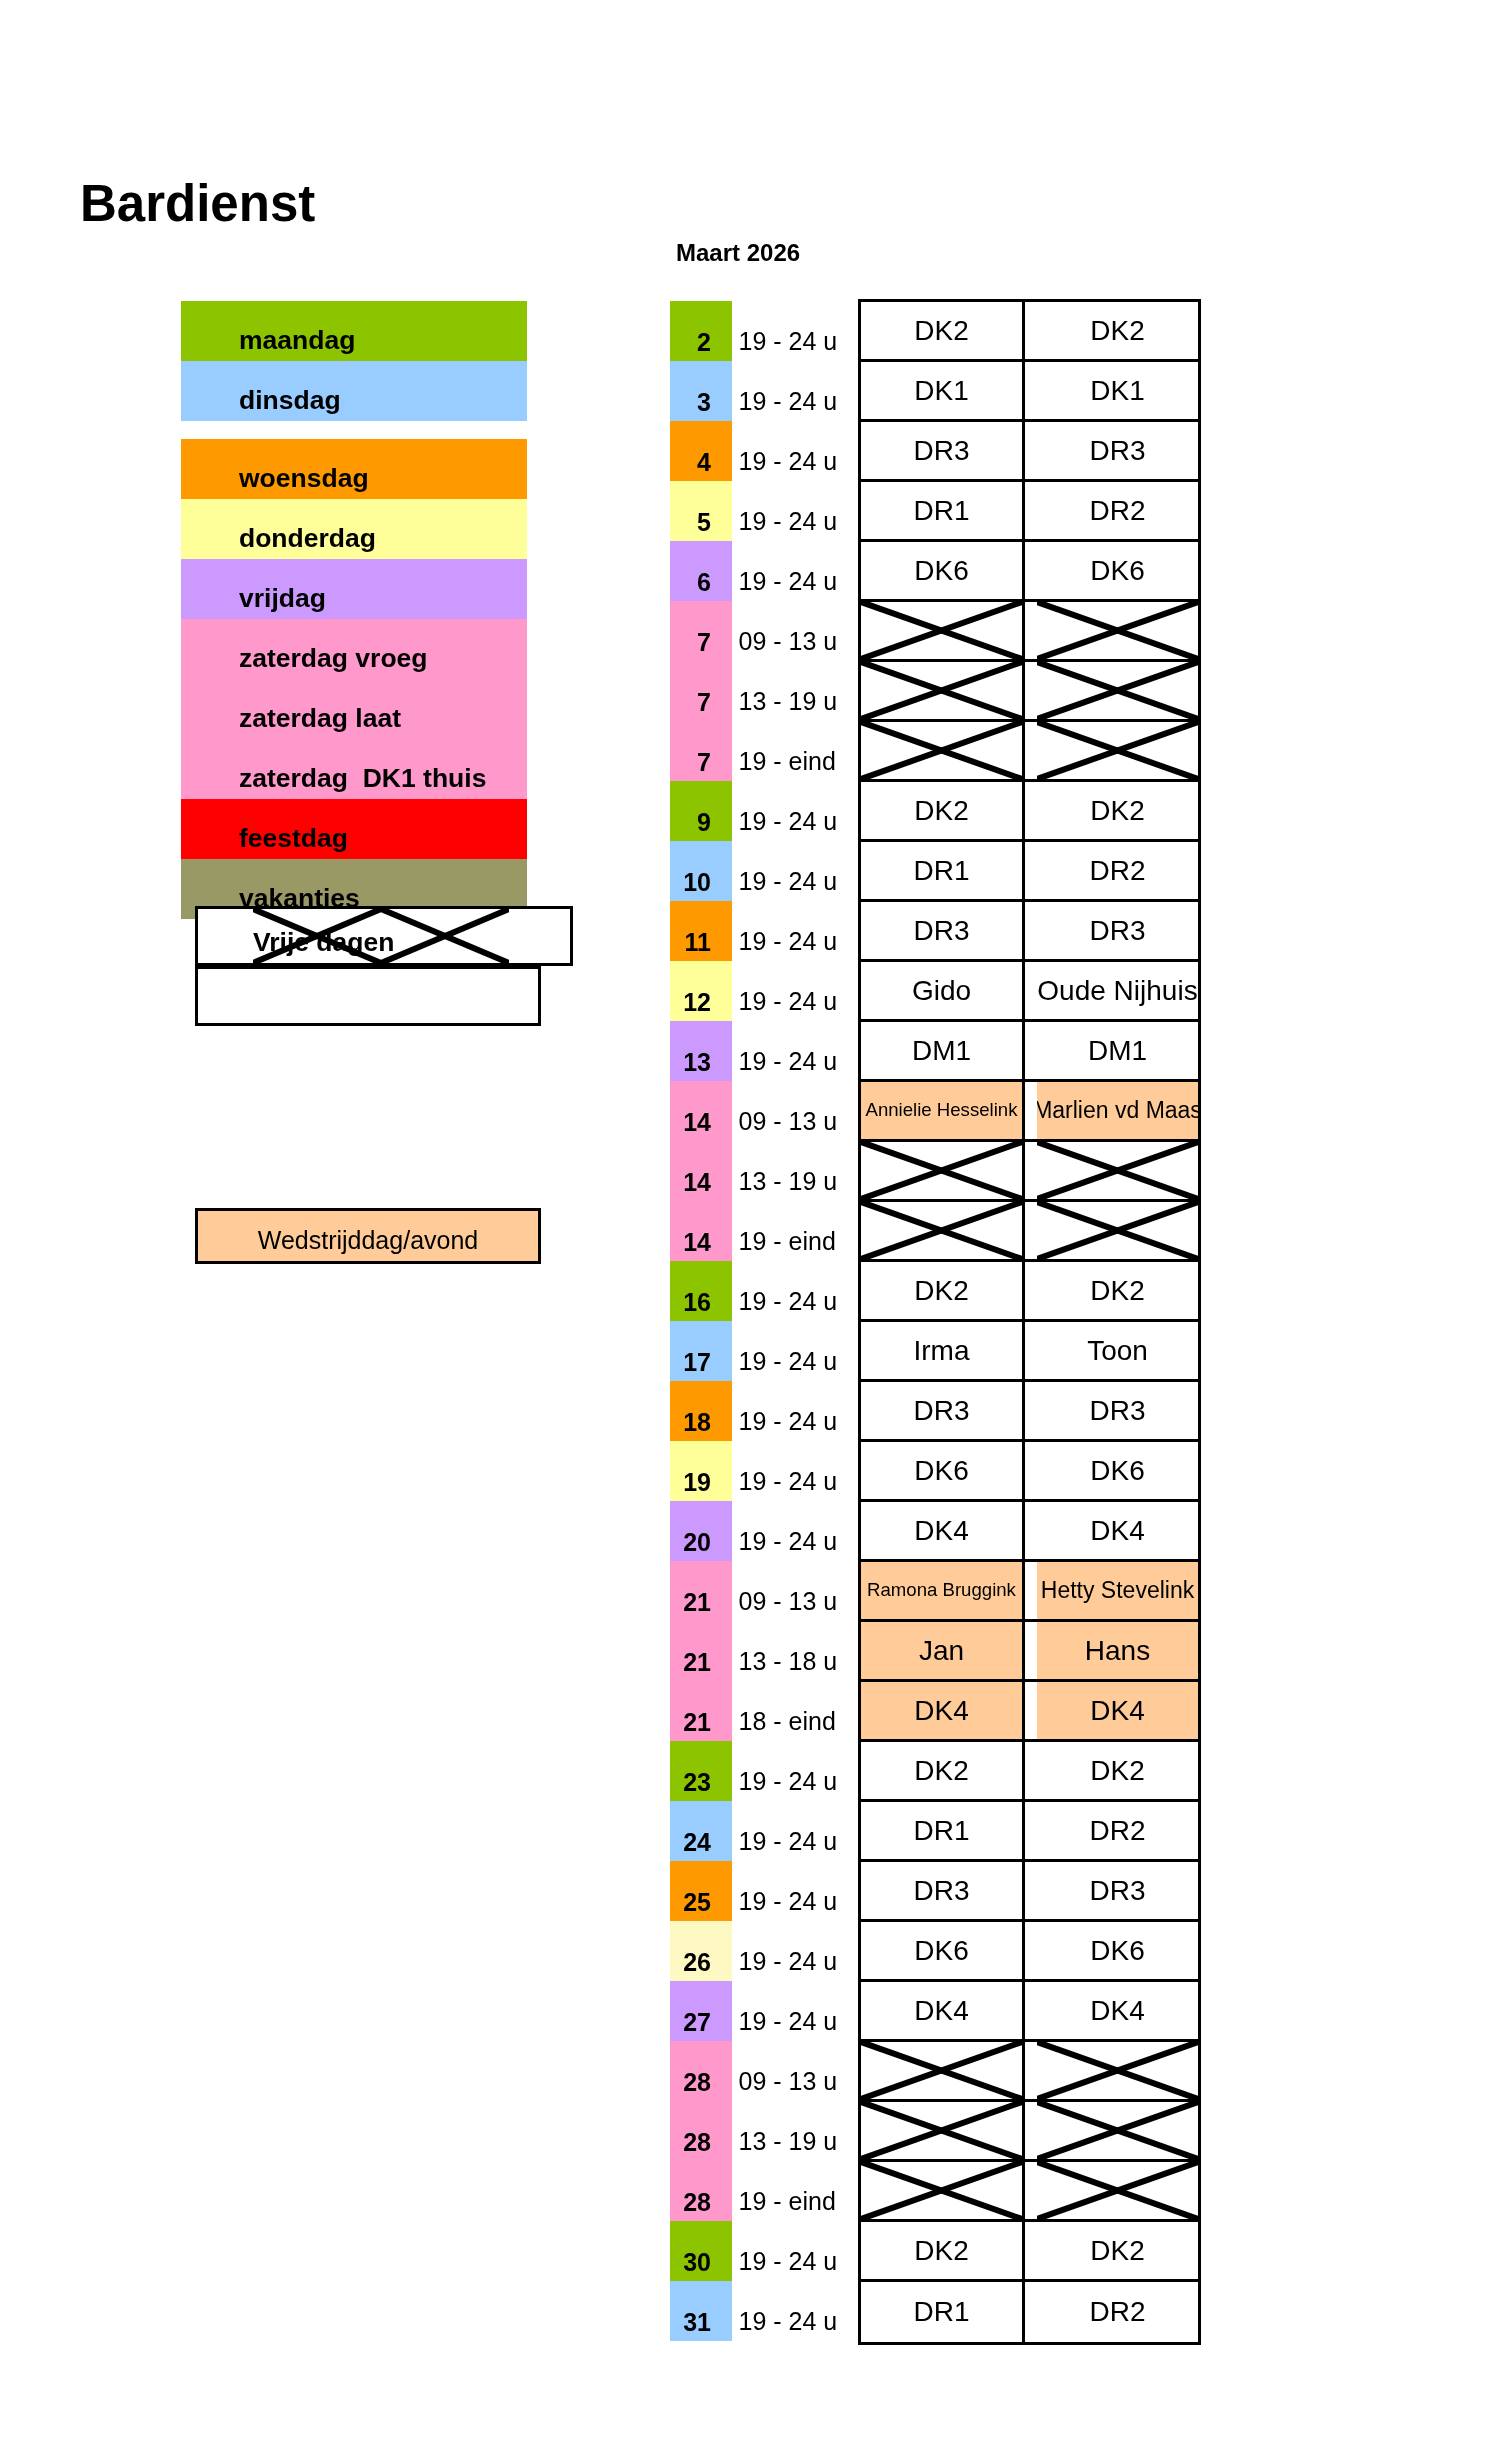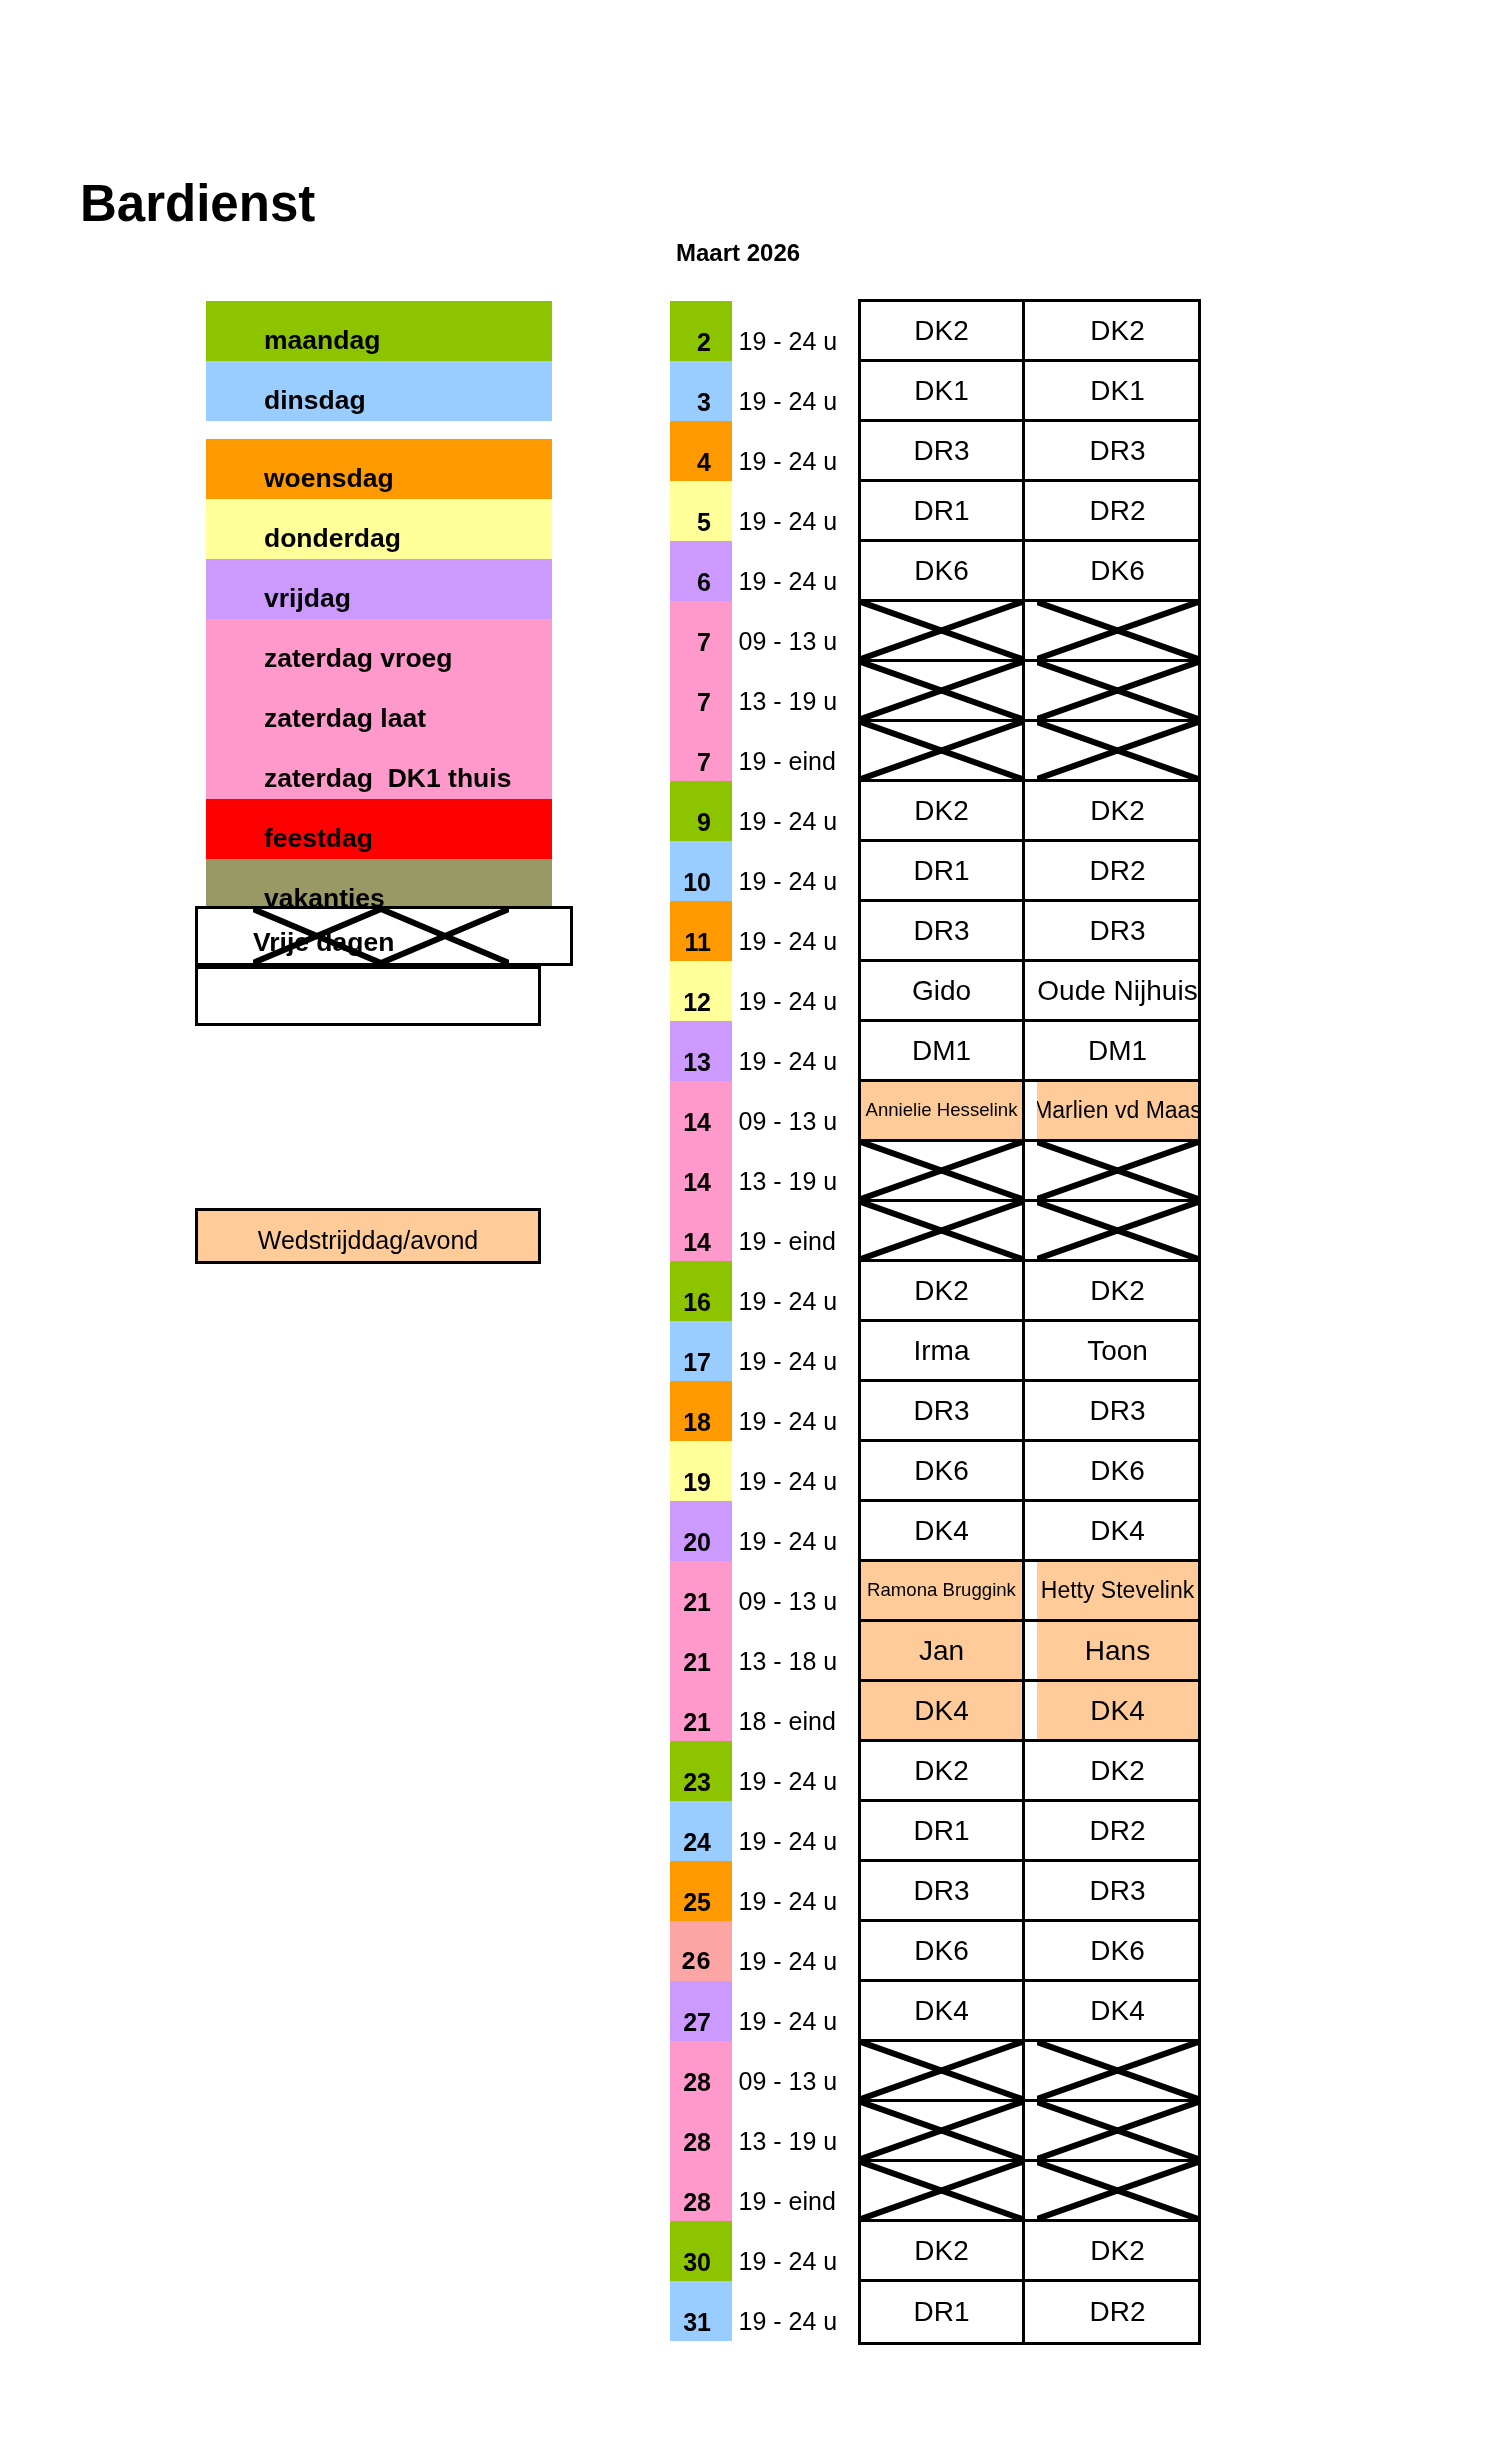--- a/index.html
+++ b/index.html
@@ -6,21 +6,21 @@
   body{
     width:1507px;height:2462px;position:relative;background:#ffffff;
     font-family:"Liberation Sans","DejaVu Sans",sans-serif;color:#000;
     overflow:hidden;
   }
   .abs{position:absolute;}
   
   #page-title{left:80px;top:178px;font-size:51px;font-weight:bold;line-height:1;letter-spacing:0px;}
   #month-title{left:676px;top:241px;font-size:24px;font-weight:bold;line-height:1;}
   
-  #legend{left:206px;top:301px;width:346px;}
+  #legend{left:181px;top:301px;width:346px;}
   .legend-row{
     width:346px;height:60px;display:flex;align-items:flex-end;
     box-sizing:border-box;
   }
   .legend-row .lbl{
     font-size:26.5px;font-weight:bold;padding-left:58px;padding-bottom:7.2px;
     line-height:1;white-space:pre;
   }
   #vrije-box{
     left:195px;top:906px;width:378px;height:60px;background:#fff;
@@ -232,21 +232,21 @@
     </div>
     <div class="dt-row">
       <div class="date-cell" style="background: rgb(153, 204, 255);">24</div>
       <div class="time-cell">19 - 24 u</div>
     </div>
     <div class="dt-row">
       <div class="date-cell" style="background: rgb(255, 153, 0);">25</div>
       <div class="time-cell">19 - 24 u</div>
     </div>
     <div class="dt-row">
-      <div class="date-cell" style="background: #fca5a5; font-family: Liberation Mono, monospace;">26</div>
+      <div class="date-cell" style="background: #fef9c3;">26</div>
       <div class="time-cell">19 - 24 u</div>
     </div>
     <div class="dt-row">
       <div class="date-cell" style="background: rgb(204, 153, 255);">27</div>
       <div class="time-cell">19 - 24 u</div>
     </div>
     <div class="dt-row">
       <div class="date-cell" style="background: rgb(255, 153, 204);">28</div>
       <div class="time-cell">09 - 13 u</div>
     </div>

